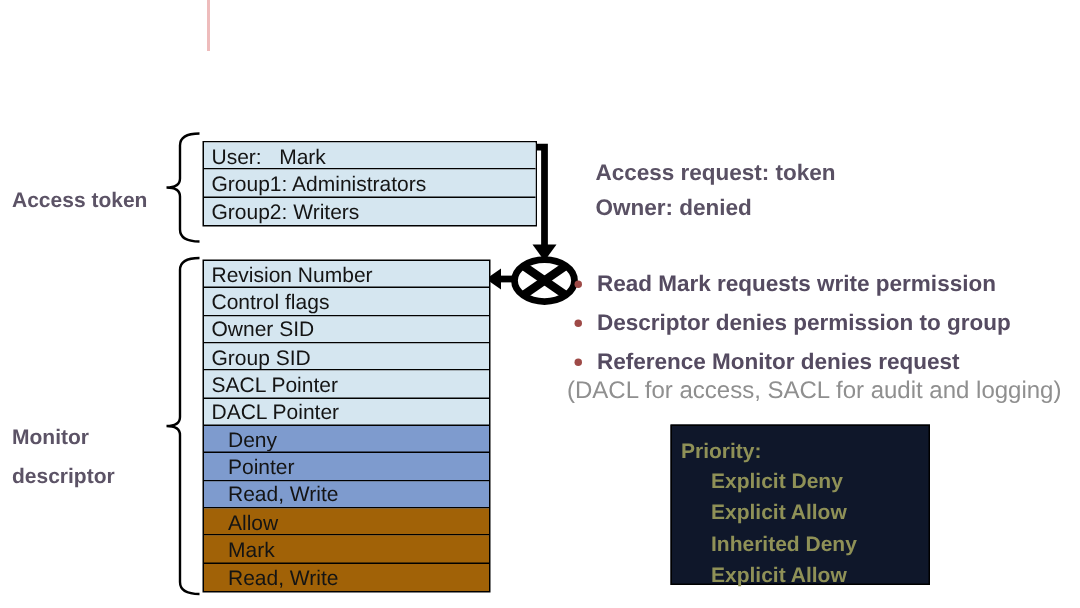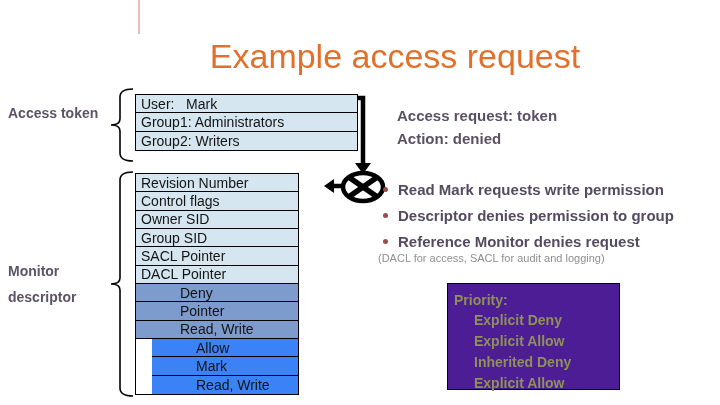--- a/index.html
+++ b/index.html
@@ -1,57 +1,56 @@
 <!DOCTYPE html>
 <html><head>
 <meta charset="utf-8">
 <style>
   html,body{margin:0;padding:0;background:#ffffff;}
   .slide{position:relative;width:720px;height:405px;background:#ffffff;overflow:hidden;
          font-family:"Liberation Sans", sans-serif;}
   .deco-line{position:absolute;left:138px;top:0;width:2px;height:34px;background:#eebcbc;}
   .title{position:absolute;left:70px;top:12px;width:650px;text-align:center;
          font-size:34px;line-height:42px;color:#e2702a;font-weight:400;}
-  .side-label{position:absolute;color:#5c5366;font-weight:700;font-size:14px;line-height:26px;}
+  .side-label{position:absolute;color:#5c5366;font-weight:700;font-size:14px;line-height:26px;margin-top:20px;}
   .lbl-token{left:8px;top:100px;}
   .lbl-desc{left:8px;top:258px;}
   .brace{position:absolute;}
   .box{position:absolute;border:1.5px solid #000;box-sizing:border-box;display:grid;}
   .token-box{left:135px;top:94px;width:223px;height:57px;grid-template-rows:repeat(3,1fr);}
-  .desc-box{left:135px;top:173px;width:164px;height:222px;grid-template-rows:repeat(12,1fr);}
+  .desc-box{left:135px;top:173px;width:192px;height:222px;grid-template-rows:repeat(12,1fr);}
   .cell{border-bottom:1.5px solid #000;display:flex;align-items:center;
         font-size:14px;color:#141414;padding-left:5px;white-space:pre;overflow:hidden;}
   .cell:last-child{border-bottom:none;}
   .cell.light{background:#d5e6f0;}
   .cell.dark{background:#7e9bce;}
-  .cell.lighter{background:#3b82f6;margin-left:16px;}
-  .cell.indent{padding-left:44px;}
+  .cell.lighter{background:#a16207;}
+  .cell.indent{padding-left:16px;}
   .connector{position:absolute;left:320px;top:90px;overflow:visible;}
   .req-status{position:absolute;left:397px;top:104px;font-size:15px;line-height:23px;
               font-weight:700;color:#5a5164;}
   .bullets{position:absolute;left:383px;top:176px;width:330px;}
   .bullet-item{display:flex;align-items:center;height:26px;font-size:15px;
                font-weight:700;color:#554b61;}
   .bullet-dot{width:5px;height:5px;border-radius:50%;background:#9e4a47;
               margin-right:10px;flex:0 0 auto;}
-  .note{position:absolute;left:378px;top:252px;font-size:11px;color:#8f8f8f;}
+  .note{position:absolute;left:378px;top:252px;font-size:16px;color:#8f8f8f;}
   .priority-box{position:absolute;left:447px;top:283px;width:173px;height:107px;
-                border:1.8px solid #000;box-sizing:border-box;background:#4c1d95;
+                border:1.8px solid #000;box-sizing:border-box;background:#0f172a;
                 color:#8f9157;font-weight:700;font-size:14px;}
   .priority-title{margin:6px 0 0 6px;line-height:20px;}
   .priority-items{margin-left:26px;line-height:21px;}
 </style>
 </head>
 <body>
 
 <div class="slide">
 
   <div class="deco-line"></div>
 
-  <h1 class="title">Example access request</h1>
 
   <div class="side-label lbl-token">Access token</div>
   <svg class="brace" style="left:105px;top:86px;" width="32" height="78">
     <path d="M28,3 Q15,3 15,11 L15,33 Q15,39 6,39 Q15,39 15,45 L15,67 Q15,75 28,75" fill="none" stroke="#000" stroke-width="1.6"></path>
   </svg>
 
   <div class="box token-box">
     <div class="cell light">User:   Mark</div>
     <div class="cell light">Group1: Administrators</div>
     <div class="cell light">Group2: Writers</div>
@@ -85,21 +84,21 @@
     <div class="cell dark indent">Deny</div>
     <div class="cell dark indent">Pointer</div>
     <div class="cell dark indent">Read, Write</div>
     <div class="cell lighter indent">Allow</div>
     <div class="cell lighter indent">Mark</div>
     <div class="cell lighter indent">Read, Write</div>
   </div>
 
   <div class="req-status">
     <div>Access request: token</div>
-    <div>Action: denied</div>
+    <div>Owner: denied</div>
   </div>
 
   <div class="bullets">
     <div class="bullet-item">
       <span class="bullet-dot"></span>
       <span>Read Mark requests write permission</span>
     </div>
     <div class="bullet-item">
       <span class="bullet-dot"></span>
       <span>Descriptor denies permission to group</span>

